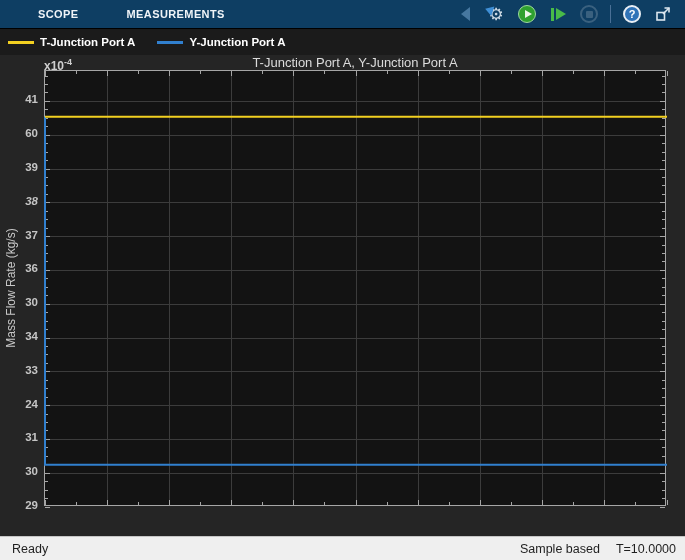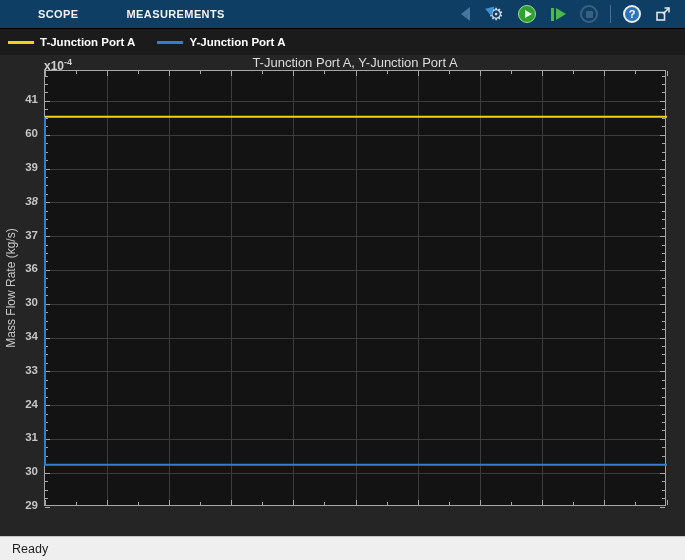--- a/index.html
+++ b/index.html
@@ -301,15 +301,19 @@
         <div class="ytick-label" style="top: 173.612px; padding-left: 16px;">37</div>
         <div class="ytick-label" style="top: 139.814px; font-style: italic;">38</div>
         <div class="ytick-label" style="top: 106.016px;">39</div>
         <div class="ytick-label" style="top: 72.2171px;">60</div>
         <div class="ytick-label" style="top: 38.4186px;">41</div>
       </div>
   </div>
 
   <div class="statusbar">
     <span class="status-left">Ready</span>
+    <span class="status-right">
+      <span>Sample based</span>
+      <span>T=10.0000</span>
+    </span>
   </div>
 
 </div>
 
 </body></html>

